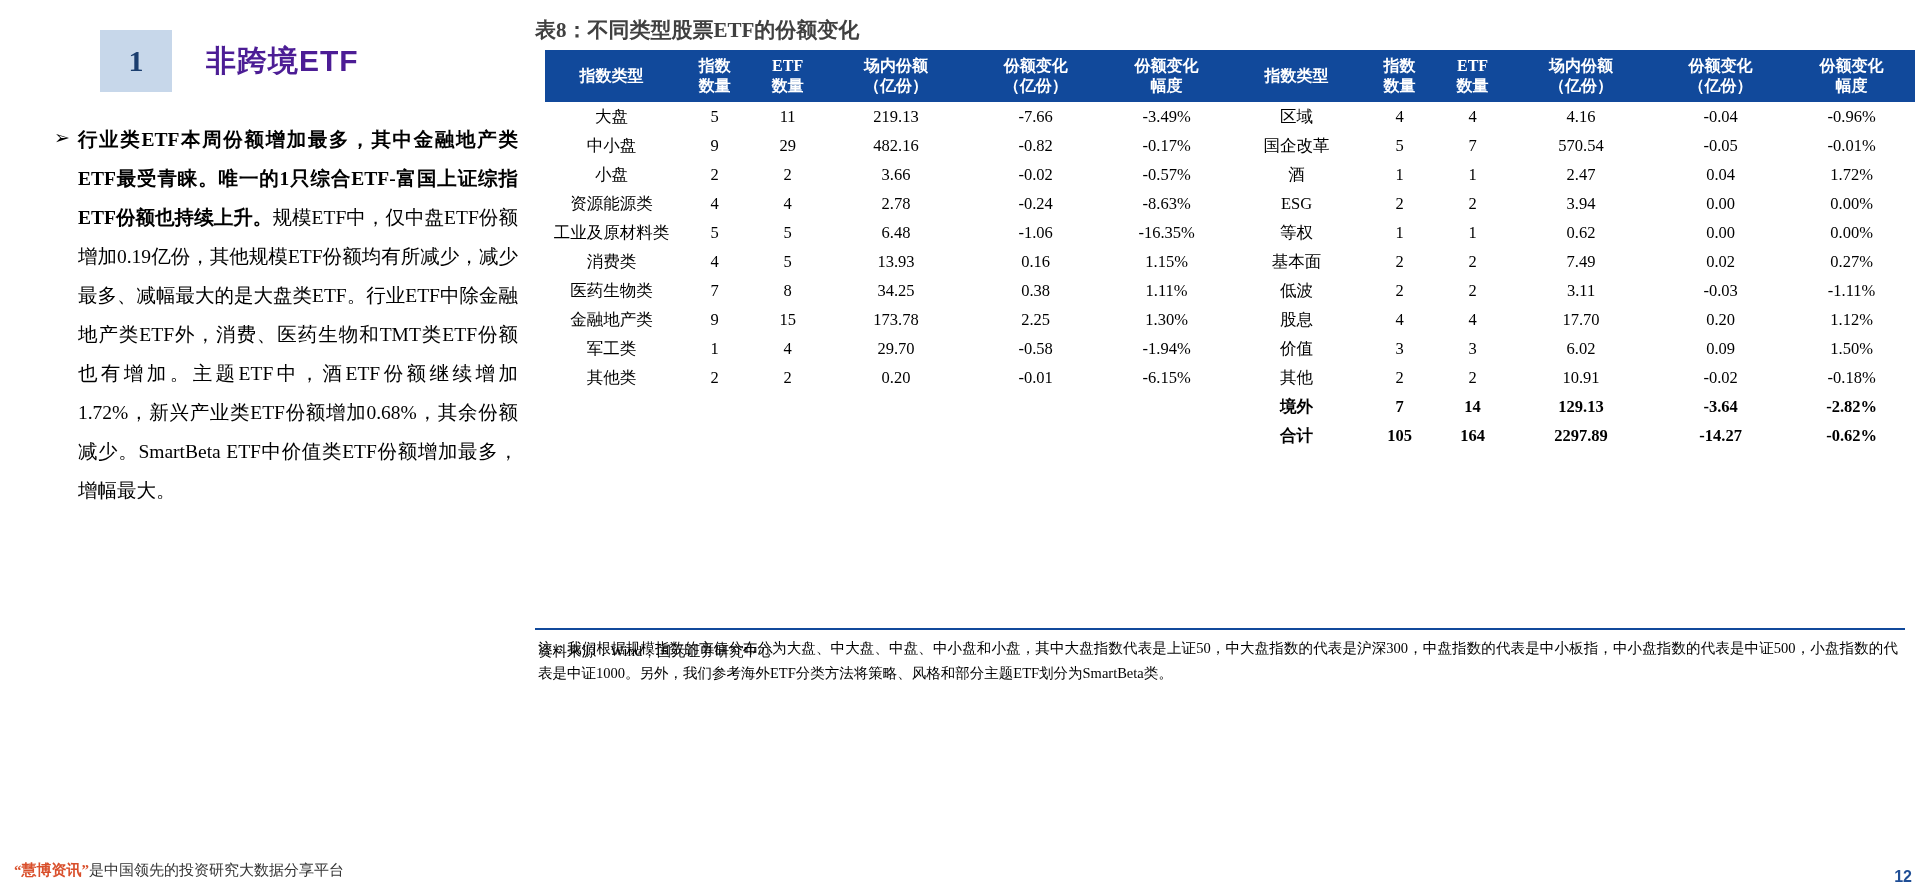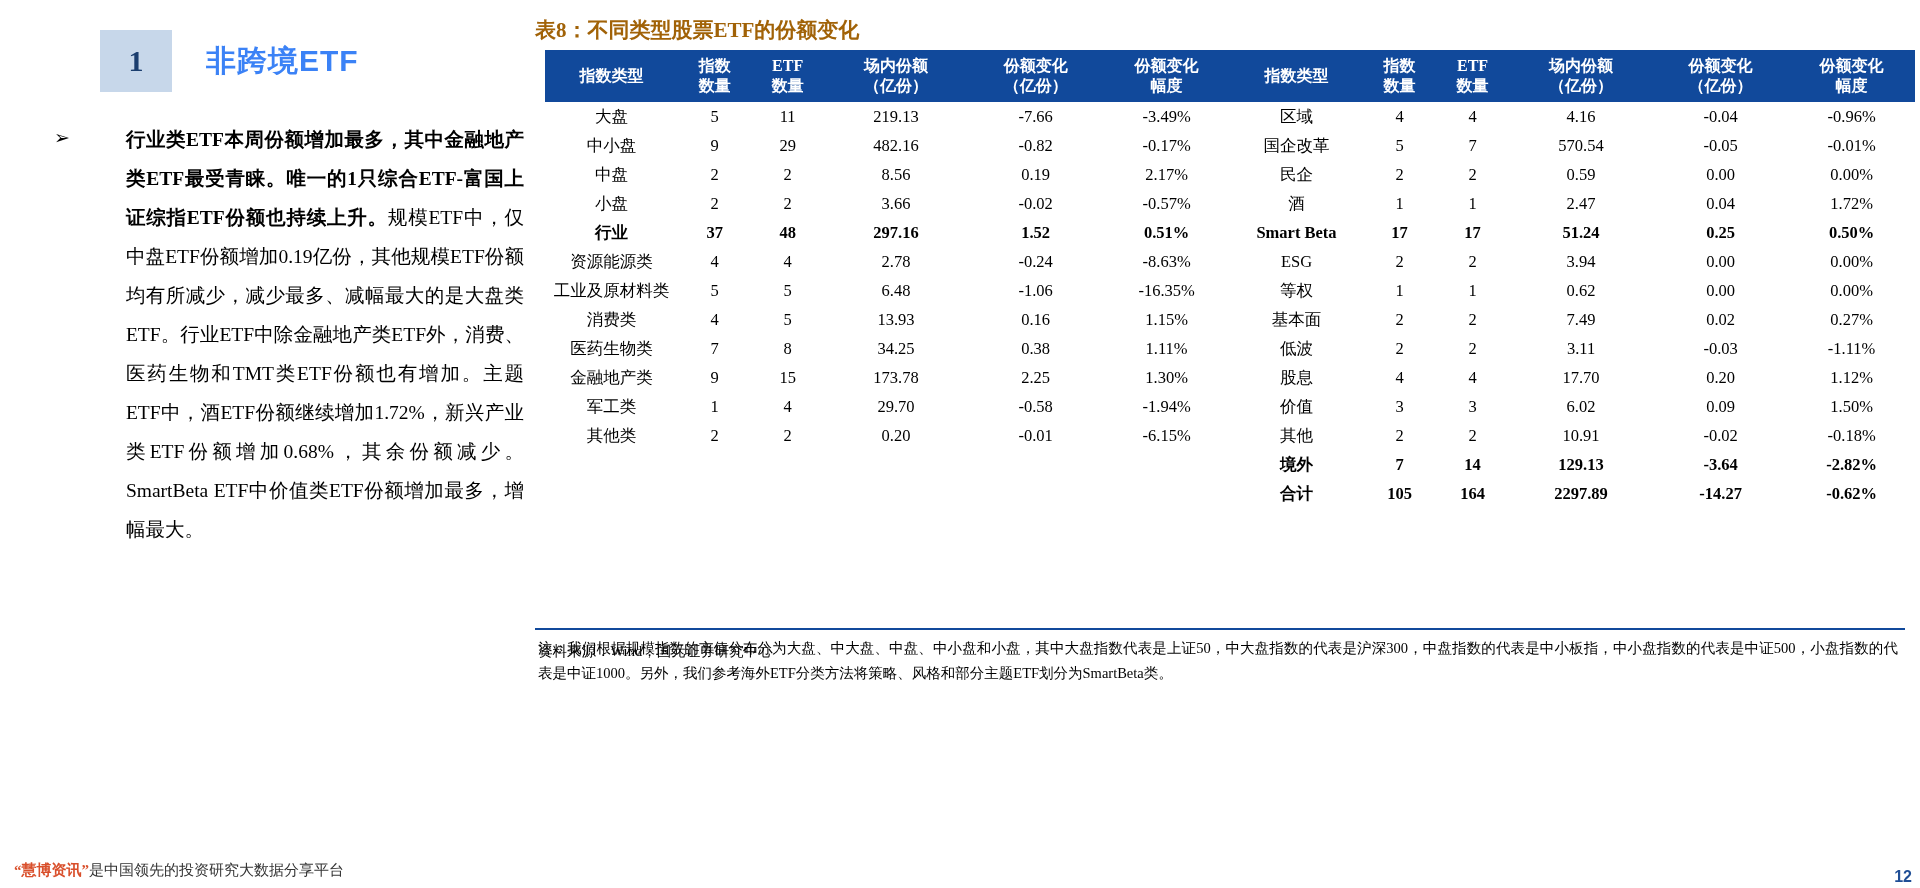--- a/index.html
+++ b/index.html
@@ -18,52 +18,51 @@
   }
   .sec-head{
     position:absolute;left:100px;top:30px;display:flex;align-items:center;
   }
   .sec-num{
     width:72px;height:62px;background:#c7d7ea;color:#1b3e6f;
     font-size:30px;font-weight:bold;display:flex;align-items:center;justify-content:center;
     font-family:"Liberation Serif","DejaVu Serif",serif;
   }
   .sec-title{
-    margin-left:34px;font-size:30px;font-weight:bold;color:#3b82f6;
+    margin-left:34px;font-size:30px;font-weight:bold;color:#4c1d95;
     letter-spacing:1px;
   }
   .bullet-wrap{
     position:absolute;left:54px;top:120px;width:470px;
     display:flex;
   }
   .bullet-mark{
     font-size:19px;color:#000;line-height:1.9;margin-right:8px;
   }
   .bullet-text{
     font-size:19.5px;line-height:2.0;color:#000;text-align:justify;
     font-family:"Liberation Serif","DejaVu Serif",serif;
     width:440px;
-    margin-left:48px;
   }
   .bullet-text b{font-weight:bold;}
 
   .footer-note{
     position:absolute;left:14px;bottom:8px;font-size:15px;color:#333;
     font-family:"Liberation Serif","DejaVu Serif",serif;
   }
   .footer-note .brand{
     color:#d94f2b;font-weight:bold;
   }
 
   
   .right{
     position:absolute;left:530px;top:0;width:1390px;height:888px;
   }
   .tbl-title{
-    position:absolute;left:5px;top:16px;font-size:21px;font-weight:bold;color:#a16207;
+    position:absolute;left:5px;top:16px;font-size:21px;font-weight:bold;color:#404040;
     font-family:"Liberation Serif","DejaVu Serif",serif;
   }
   table.etf{
     position:absolute;left:15px;top:50px;width:1370px;
     border-collapse:collapse;
     font-family:"Liberation Serif","DejaVu Serif",serif;
     font-size:16.5px;
   }
   table.etf thead th{
     background:#11499b;color:#fff;font-weight:bold;
@@ -162,60 +161,32 @@
             <td class="col-chg">-0.82</td>
             <td class="col-amp">-0.17%</td>
             <td class="col-name indent1">国企改革</td>
             <td class="col-n">5</td>
             <td class="col-n">7</td>
             <td class="col-share">570.54</td>
             <td class="col-chg">-0.05</td>
             <td class="col-amp">-0.01%</td>
           </tr>
           <tr class="">
-            <td class="col-name indent1">中盘</td>
-            <td class="col-n">2</td>
-            <td class="col-n">2</td>
-            <td class="col-share">8.56</td>
-            <td class="col-chg">0.19</td>
-            <td class="col-amp">2.17%</td>
-            <td class="col-name indent1">民企</td>
-            <td class="col-n">2</td>
-            <td class="col-n">2</td>
-            <td class="col-share">0.59</td>
-            <td class="col-chg">0.00</td>
-            <td class="col-amp">0.00%</td>
-          </tr>
-          <tr class="">
             <td class="col-name indent1">小盘</td>
             <td class="col-n">2</td>
             <td class="col-n">2</td>
             <td class="col-share">3.66</td>
             <td class="col-chg">-0.02</td>
             <td class="col-amp">-0.57%</td>
             <td class="col-name indent1">酒</td>
             <td class="col-n">1</td>
             <td class="col-n">1</td>
             <td class="col-share">2.47</td>
             <td class="col-chg">0.04</td>
             <td class="col-amp">1.72%</td>
-          </tr>
-          <tr class="">
-            <td class="col-name bold">行业</td>
-            <td class="col-n bold">37</td>
-            <td class="col-n bold">48</td>
-            <td class="col-share bold">297.16</td>
-            <td class="col-chg bold">1.52</td>
-            <td class="col-amp bold">0.51%</td>
-            <td class="col-name bold">Smart Beta</td>
-            <td class="col-n bold">17</td>
-            <td class="col-n bold">17</td>
-            <td class="col-share bold">51.24</td>
-            <td class="col-chg bold">0.25</td>
-            <td class="col-amp bold">0.50%</td>
           </tr>
           <tr class="">
             <td class="col-name indent1">资源能源类</td>
             <td class="col-n">4</td>
             <td class="col-n">4</td>
             <td class="col-share">2.78</td>
             <td class="col-chg">-0.24</td>
             <td class="col-amp">-8.63%</td>
             <td class="col-name indent1">ESG</td>
             <td class="col-n">2</td>

